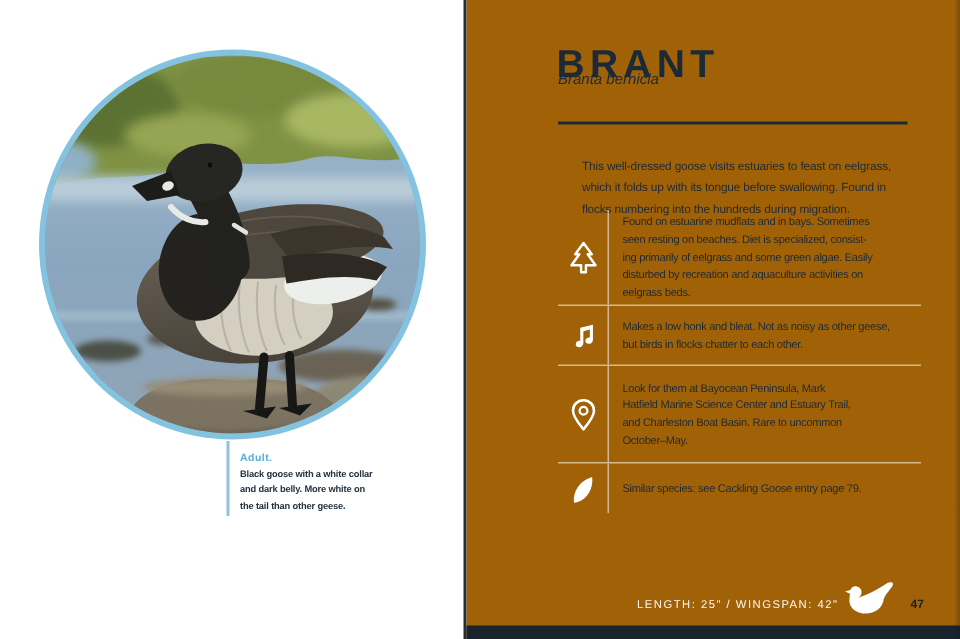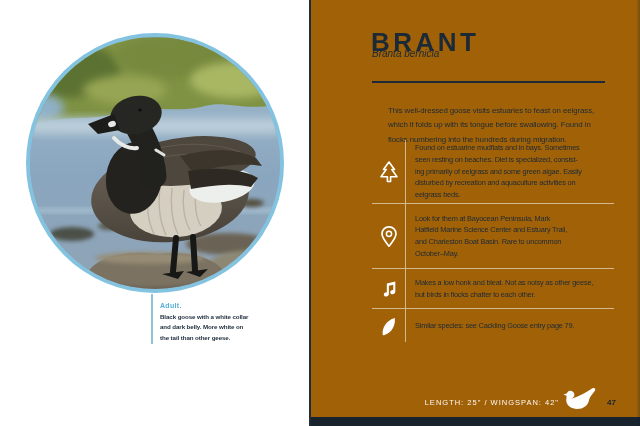--- a/index.html
+++ b/index.html
@@ -156,43 +156,43 @@
           </svg>
         </div>
         <div class="txt-cell">
             <div class="sec-txt">Found on estuarine mudflats and in bays. Sometimes
 seen resting on beaches. Diet is specialized, consist-
 ing primarily of eelgrass and some green algae. Easily
 disturbed by recreation and aquaculture activities on
 eelgrass beds.</div>
           </div>
       </div>
+      <div class="sec-row r3">
+        <div class="icon-cell">
+          <svg width="16" height="19" viewBox="0 0 17 19">
+            <path d="M6.2 4.2 L15.2 2 L15.2 12.6 C15.2 14.4 13.8 15.6 12.2 15.6 C10.8 15.6 9.8 14.6 9.8 13.4 C9.8 12 11.2 10.9 12.8 11.1 L13 11.13 L13 5.4 L8.4 6.6 L8.4 15 C8.4 16.8 7 18 5.4 18 C4 18 3 17 3 15.8 C3 14.4 4.4 13.3 6 13.5 L6.2 13.53 Z" fill="#ffffff"></path>
+          </svg>
+        </div>
+        <div class="txt-cell">
+            <div class="sec-txt">Makes a low honk and bleat. Not as noisy as other geese,
+but birds in flocks chatter to each other.</div>
+          </div>
+      </div>
       <div class="sec-row r2">
         <div class="icon-cell">
           <svg width="18" height="23" viewBox="0 0 18 23">
             <path d="M9 1.8 C5 1.8 2 4.9 2 8.8 C2 13 7 18.7 9 21.2 C11 18.7 16 13 16 8.8 C16 4.9 13 1.8 9 1.8 Z" fill="none" stroke="#ffffff" stroke-width="1.7" stroke-linejoin="round"></path>
             <circle cx="9" cy="8.8" r="2.6" fill="none" stroke="#ffffff" stroke-width="1.5"></circle>
           </svg>
         </div>
         <div class="txt-cell">
             <div class="sec-txt">Look for them at Bayocean Peninsula, Mark
 Hatfield Marine Science Center and Estuary Trail,
 and Charleston Boat Basin. Rare to uncommon
 October–May.</div>
-          </div>
-      </div>
-      <div class="sec-row r3">
-        <div class="icon-cell">
-          <svg width="16" height="19" viewBox="0 0 17 19">
-            <path d="M6.2 4.2 L15.2 2 L15.2 12.6 C15.2 14.4 13.8 15.6 12.2 15.6 C10.8 15.6 9.8 14.6 9.8 13.4 C9.8 12 11.2 10.9 12.8 11.1 L13 11.13 L13 5.4 L8.4 6.6 L8.4 15 C8.4 16.8 7 18 5.4 18 C4 18 3 17 3 15.8 C3 14.4 4.4 13.3 6 13.5 L6.2 13.53 Z" fill="#ffffff"></path>
-          </svg>
-        </div>
-        <div class="txt-cell">
-            <div class="sec-txt">Makes a low honk and bleat. Not as noisy as other geese,
-but birds in flocks chatter to each other.</div>
           </div>
       </div>
       <div class="sec-row r4">
         <div class="icon-cell">
           <svg width="17" height="20" viewBox="0 0 17 20">
             <path d="M2.6 18.6 C2 11.8 6.2 4.4 14.8 2 C15.6 9.6 12 16.4 4.6 18.9 C3.6 19.2 2.7 19.3 2.6 18.6 Z" fill="#ffffff"></path>
           </svg>
         </div>
         <div class="txt-cell">
             <div class="sec-txt">Similar species: see Cackling Goose entry page 79.</div>

